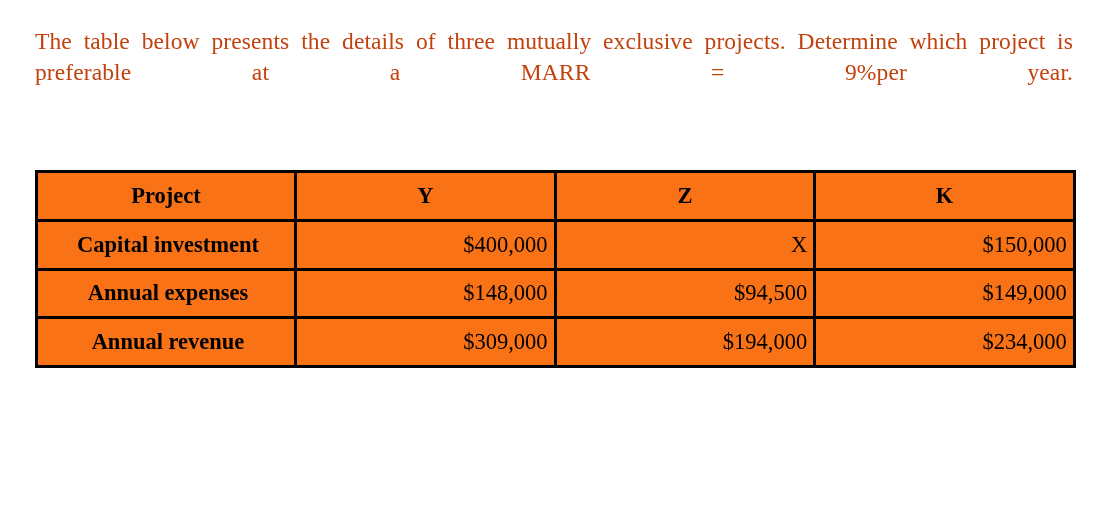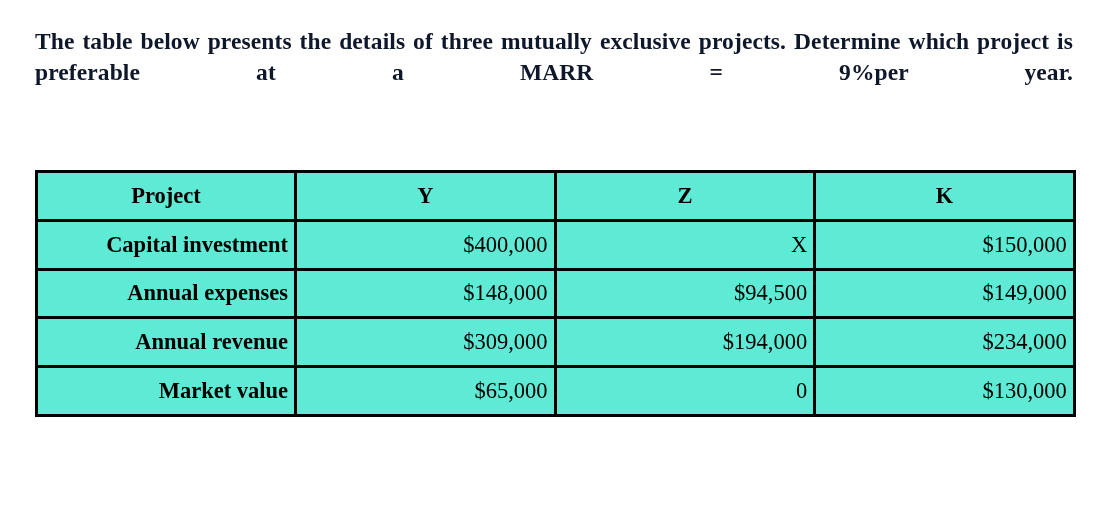--- a/index.html
+++ b/index.html
@@ -31,23 +31,23 @@
     left: 35px;
     top: 26px;
     width: 1038px;
   }
   .question-text {
     font-family: "Liberation Serif", "DejaVu Serif", serif;
     font-size: 23.5px;
     line-height: 31px;
     text-align: justify;
     text-justify: inter-word;
-    color: #0f172a;
+    color: #c2410c;
     margin: 0;
-    font-weight: 700;
+    font-weight: 400;
     letter-spacing: 0.1px;
   }
   .question-text::after {
     content: "";
     display: inline-block;
     width: 100%;
   }
 
   
   .table-wrap {
@@ -68,33 +68,33 @@
   table.project-table td,
   table.project-table th {
     border: 3px solid #000000;
     height: 48.8px;
     padding: 0 6px;
     font-size: 22.5px;
     font-family: "Liberation Serif", "DejaVu Serif", serif;
     color: #000000;
     vertical-align: middle;
     box-sizing: border-box;
-    background: #5eead4;
+    background: #f97316;
   }
 
   
   table.project-table thead th {
     font-weight: bold;
     text-align: center;
   }
 
   
   table.project-table tbody td.row-label {
     font-weight: bold;
-    text-align: right;
+    text-align: center;
     padding-left: 10px;
   }
   
   table.project-table tbody td.data-cell {
     font-weight: 400;
     text-align: right;
   }
   table.project-table tbody td.data-cell.infinity {
     font-size: 20px;
   }
@@ -136,23 +136,17 @@
           <td class="data-cell">$148,000</td>
           <td class="data-cell">$94,500</td>
           <td class="data-cell">$149,000</td>
         </tr>
         <tr>
           <td class="row-label">Annual revenue</td>
           <td class="data-cell">$309,000</td>
           <td class="data-cell">$194,000</td>
           <td class="data-cell">$234,000</td>
         </tr>
-        <tr>
-          <td class="row-label">Market value</td>
-          <td class="data-cell">$65,000</td>
-          <td class="data-cell">0</td>
-          <td class="data-cell">$130,000</td>
-        </tr>
       </tbody>
     </table>
   </div>
 
 </div>
 
 </body></html>

